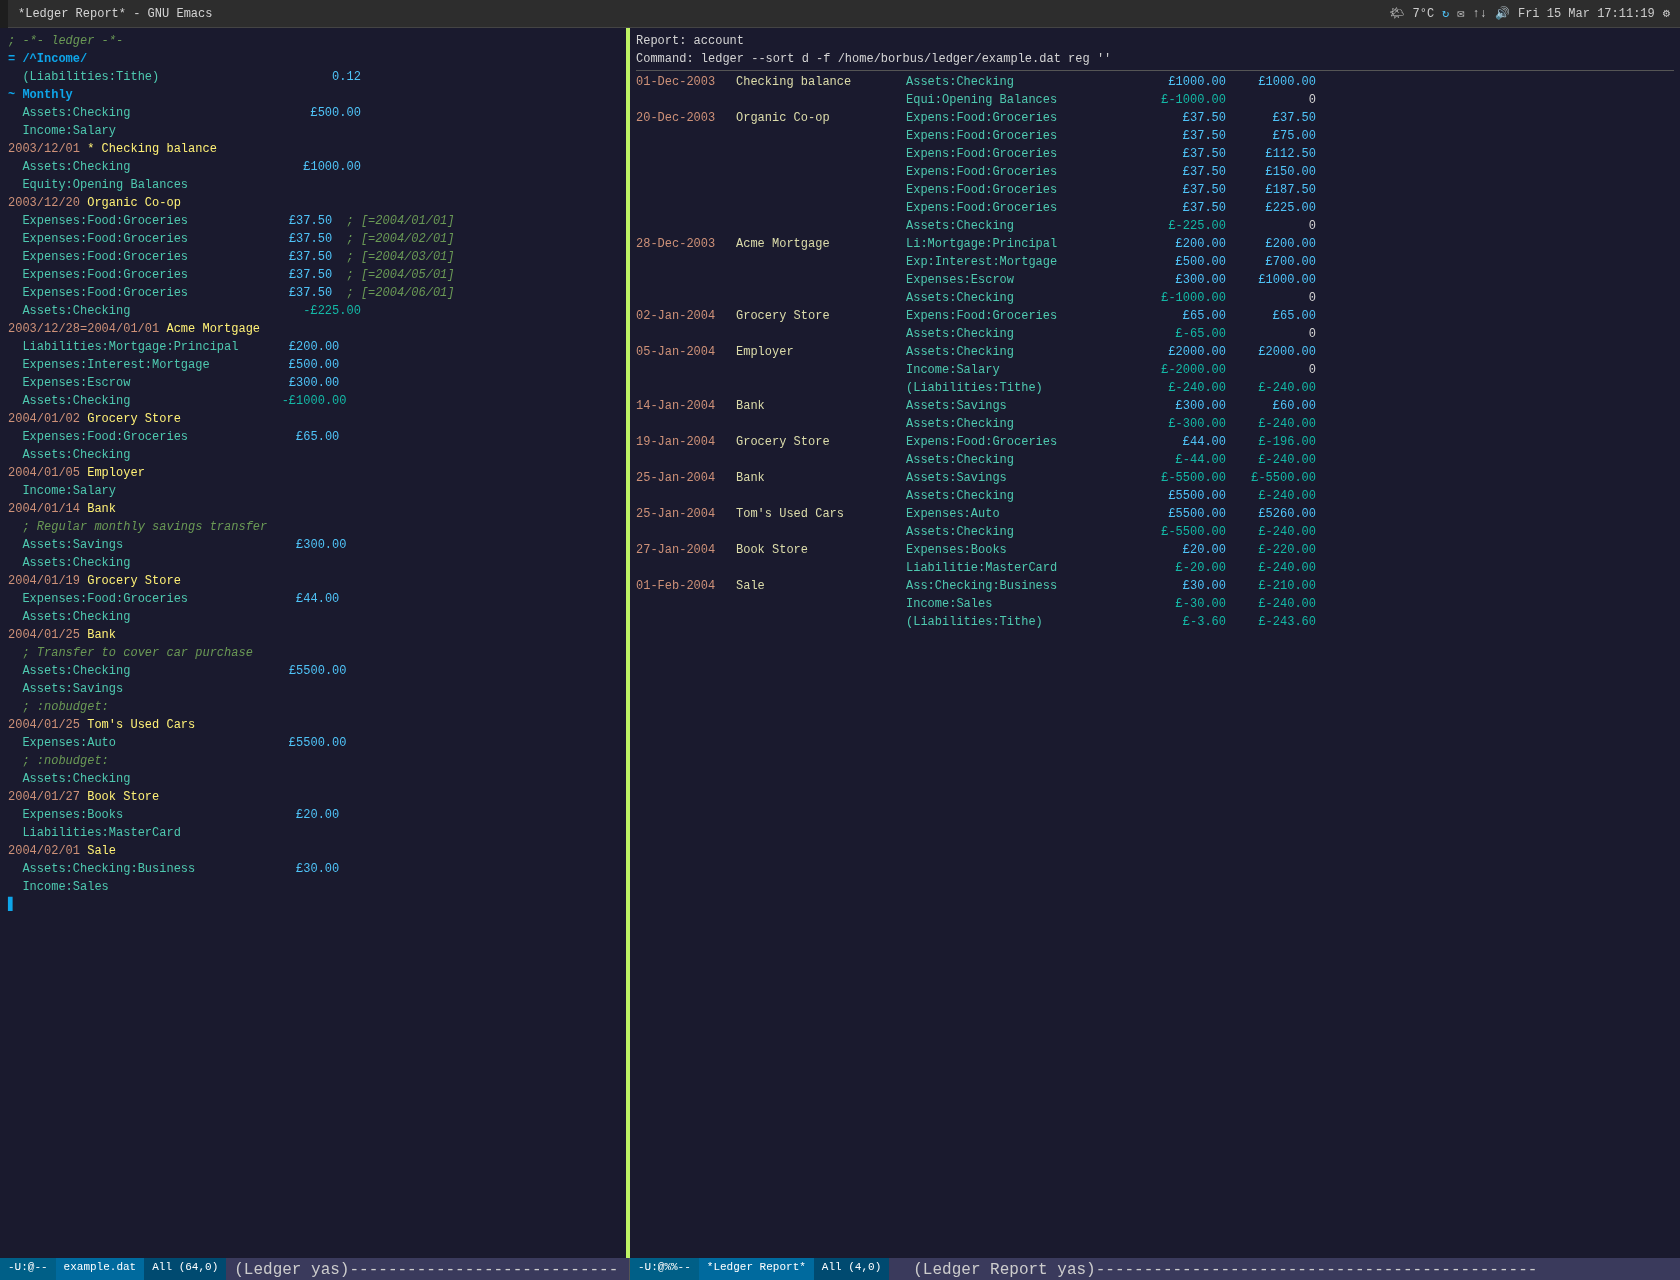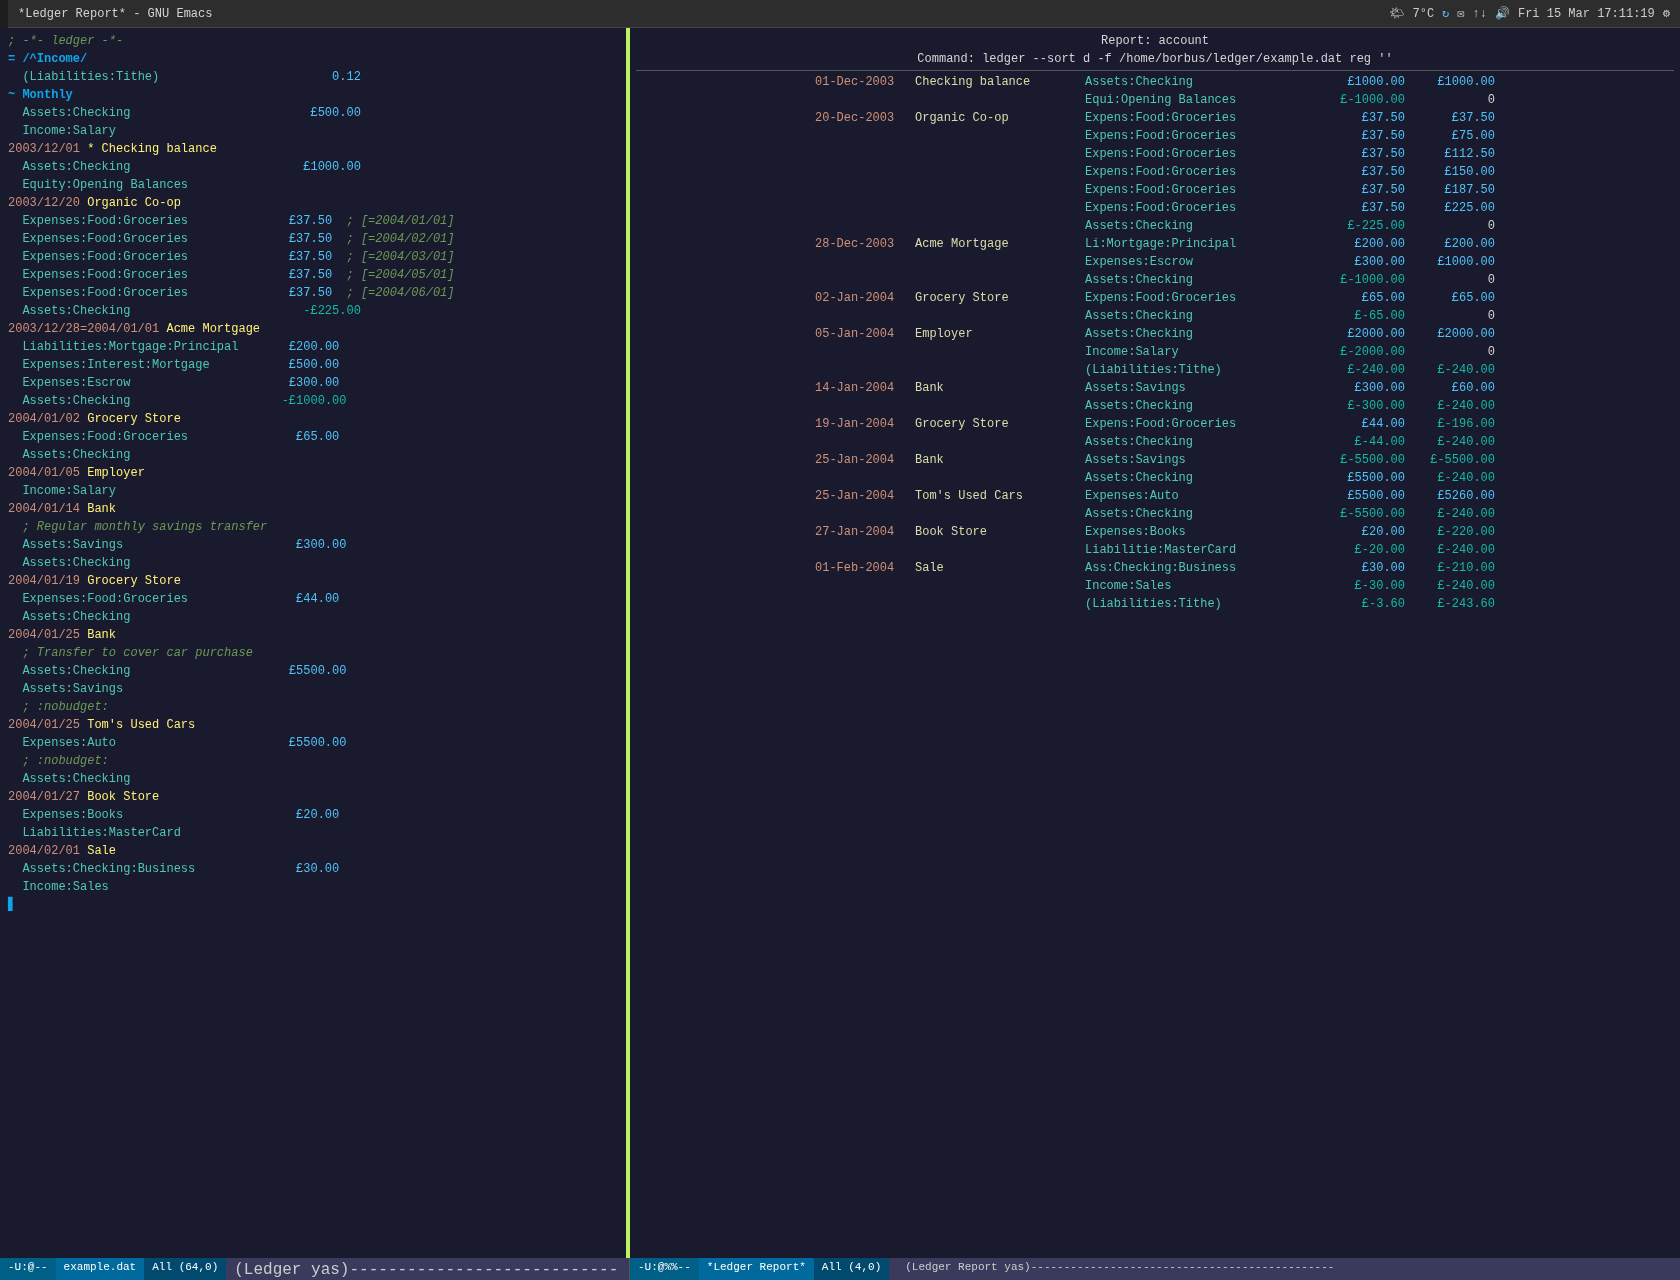--- a/index.html
+++ b/index.html
@@ -65,22 +65,22 @@
       flex: 1;
       background: #3a3a5c;
       color: #ccc;
       padding: 3px 8px;
       font-size: 16px;
     }
     .status-mid-right {
       flex: 1;
       background: #3a3a5c;
       color: #ccc;
-      padding: 3px 16px;
-      font-size: 11px;
+      padding: 3px 24px;
+      font-size: 16px;
     }
 
     
     .line {
       padding: 0 8px;
       line-height: 1.5;
       white-space: pre;
       display: block;
     }
 
@@ -92,21 +92,20 @@
     .amount-pos { color: #4fc3f7; }
     .amount-neg { color: #14b8a6; }
     .account-green { color: #4ec9b0; }
 
     
     .report-line {
       display: flex;
       padding: 0 6px;
       line-height: 1.5;
       white-space: pre;
-      justify-content: center;
     }
 
     .r-date { width: 100px; color: #ce9178; flex-shrink: 0; }
     .r-desc { width: 170px; color: #dcdcaa; flex-shrink: 0; }
     .r-acct { width: 230px; color: #4ec9b0; flex-shrink: 0; }
     .r-amt1 { width: 90px; text-align: right; flex-shrink: 0; }
     .r-amt2 { width: 90px; text-align: right; flex-shrink: 0; }
 
     .r-blank-date { width: 100px; flex-shrink: 0; }
     .r-blank-desc { width: 170px; flex-shrink: 0; }
@@ -287,20 +286,27 @@
       <span class="r-amt1 amount-neg">£-225.00</span>
       <span class="r-amt2">         0</span>
     </div>
 
     <div class="report-line">
       <span class="r-date">28-Dec-2003</span>
       <span class="r-desc" style="color:#dcdcaa;">Acme Mortgage</span>
       <span class="r-acct">Li:Mortgage:Principal</span>
       <span class="r-amt1 amount-pos">£200.00</span>
       <span class="r-amt2 amount-pos">£200.00</span>
+    </div>
+    <div class="report-line">
+      <span class="r-blank-date"></span>
+      <span class="r-blank-desc"></span>
+      <span class="r-acct">Exp:Interest:Mortgage</span>
+      <span class="r-amt1 amount-pos">£500.00</span>
+      <span class="r-amt2 amount-pos">£700.00</span>
     </div>
     <div class="report-line">
       <span class="r-blank-date"></span>
       <span class="r-blank-desc"></span>
       <span class="r-acct">Expenses:Escrow</span>
       <span class="r-amt1 amount-pos">£300.00</span>
       <span class="r-amt2 amount-pos">£1000.00</span>
     </div>
     <div class="report-line">
       <span class="r-blank-date"></span>

